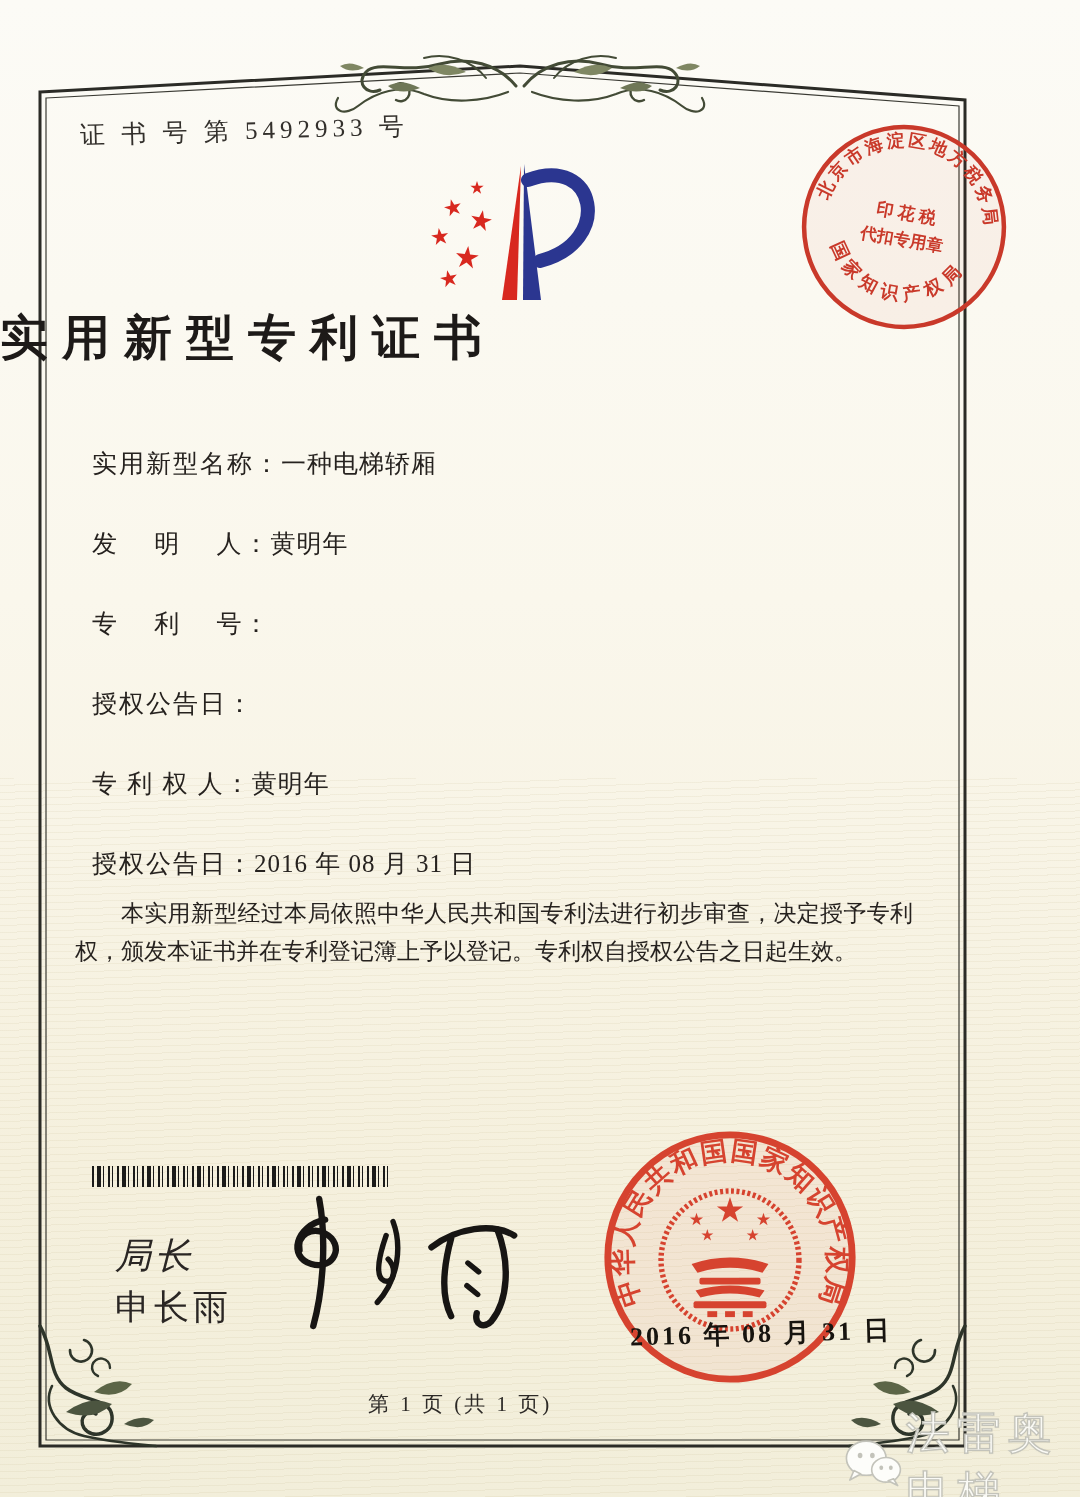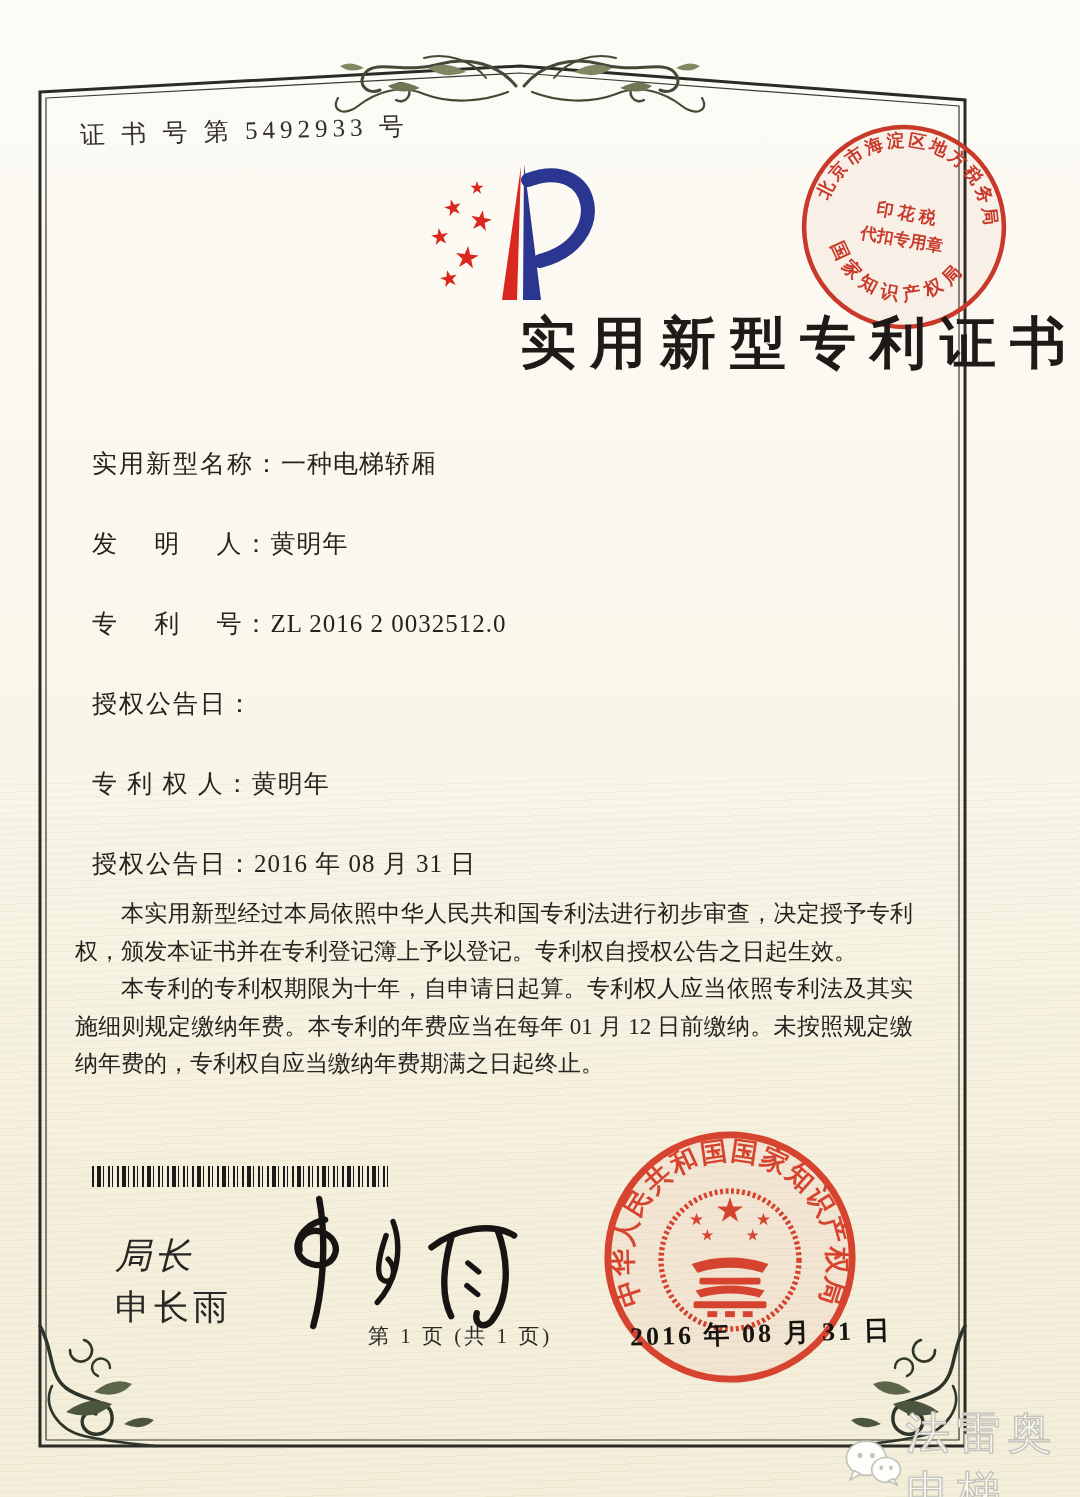--- a/index.html
+++ b/index.html
@@ -7,42 +7,42 @@
     position:relative; width:1080px; height:1497px; overflow:hidden;
     background:linear-gradient(180deg,#fcfbf6 0%, #faf7ec 40%, #f5f0dd 78%, #f2eeda 100%);
     font-family:"Liberation Serif","DejaVu Serif",serif; color:#2a2624;
   }
   .texture{position:absolute;left:0;right:0;bottom:0;height:48%;pointer-events:none;
     background:repeating-linear-gradient(178deg, rgba(176,160,110,0.10) 0 1px, rgba(0,0,0,0) 1px 7px);}
   .abs{position:absolute;}
   
   .cert-no{left:80px;top:114px;font-size:25px;letter-spacing:5px;transform:rotate(-1.6deg);color:#33302c;}
   
-  .title{left:0;right:0;top:306px;text-align:right;font-size:56px;font-weight:700;letter-spacing:14px;color:#1d1a18;}
+  .title{left:0;right:0;top:306px;text-align:left;font-size:48px;font-weight:700;letter-spacing:14px;color:#1d1a18;}
   
   .fields{left:92px;top:447px;width:700px;}
   .field-row{display:flex;align-items:baseline;height:27px;margin-bottom:53px;font-size:25px;color:#26221f;}
   .field-row .lab{white-space:pre;letter-spacing:2px;}
   .field-row .val{white-space:pre;letter-spacing:1px;}
   
   .body-text{left:75px;top:895px;width:838px;font-size:23px;line-height:37.5px;text-align:justify;color:#26221f;}
   .body-text p{margin:0;text-indent:2em;}
   
   .barcode{left:92px;top:1166px;width:296px;height:21px;
     background:repeating-linear-gradient(90deg,#1b1b1a 0 2px,transparent 2px 5px,#1b1b1a 5px 9px,transparent 9px 11px,#1b1b1a 11px 12px,transparent 12px 16px,#1b1b1a 16px 18px,transparent 18px 20px,#1b1b1a 20px 21px,transparent 21px 25px);}
   
   .sig-title{left:115px;top:1232px;font-size:36px;letter-spacing:4px;font-style:italic;}
   .sig-name{left:115px;top:1284px;font-size:35px;letter-spacing:4px;}
   .sig-svg{left:268px;top:1192px;width:256px;height:142px;}
   
   .tax-stamp{left:793px;top:116px;width:222px;height:222px;transform:rotate(10deg);}
   .main-seal{left:597px;top:1124px;width:266px;height:266px;}
   .seal-date{left:630px;top:1316px;font-size:26px;letter-spacing:3px;font-weight:600;color:#17140f;transform:rotate(-1.5deg);}
   
-  .footer{left:368px;top:1322px;font-size:21px;letter-spacing:3px;color:#2c2926;}
+  .footer{left:368px;top:1390px;font-size:21px;letter-spacing:3px;color:#2c2926;}
   
   .watermark{left:843px;top:1404px;display:flex;align-items:center;gap:4px;z-index:9;}
   .watermark .wm-text{font-size:44px;letter-spacing:7px;color:rgba(253,253,250,0.92);
     -webkit-text-stroke:1.3px #c3c3ba; text-shadow:0 0 2px rgba(120,120,110,0.25);
     font-family:"Liberation Sans","DejaVu Sans",sans-serif;}
   svg{display:block;}
   .frame-svg{left:0;top:0;width:1080px;height:1497px;pointer-events:none;}
 </style>
 </head>
 <body>
@@ -136,38 +136,36 @@
     <div class="field-row">
       <span class="lab">实用新型名称：</span>
       <span class="val">一种电梯轿厢</span>
     </div>
     <div class="field-row">
       <span class="lab">发　 明 　人：</span>
       <span class="val">黄明年</span>
     </div>
     <div class="field-row">
       <span class="lab">专　 利 　号：</span>
-      <span class="val">ZL 2016 2 0032512.0</span>
     </div>
     <div class="field-row">
       <span class="lab">授权公告日：</span>
     </div>
     <div class="field-row">
       <span class="lab">专 利 权 人：</span>
       <span class="val">黄明年</span>
     </div>
     <div class="field-row">
       <span class="lab">授权公告日：</span>
       <span class="val">2016 年 08 月 31 日</span>
     </div>
   </div>
 
   <div class="abs body-text">
     <p>本实用新型经过本局依照中华人民共和国专利法进行初步审查，决定授予专利权，颁发本证书并在专利登记簿上予以登记。专利权自授权公告之日起生效。</p>
-    <p>本专利的专利权期限为十年，自申请日起算。专利权人应当依照专利法及其实施细则规定缴纳年费。本专利的年费应当在每年 01 月 12 日前缴纳。未按照规定缴纳年费的，专利权自应当缴纳年费期满之日起终止。</p>
   </div>
 
   <div class="abs barcode"></div>
 
   <div class="abs sig-title">局长</div>
   <div class="abs sig-name">申长雨</div>
   <svg class="abs sig-svg" viewBox="0 0 260 140">
     <g fill="none" stroke="#171513" stroke-width="6.5" stroke-linecap="round" stroke-linejoin="round">
       <path d="M58,26 C28,32 20,64 44,71 C67,78 79,51 58,40 C45,33 29,41 32,57"></path>
       <path d="M52,5 C59,42 57,94 46,134"></path>

